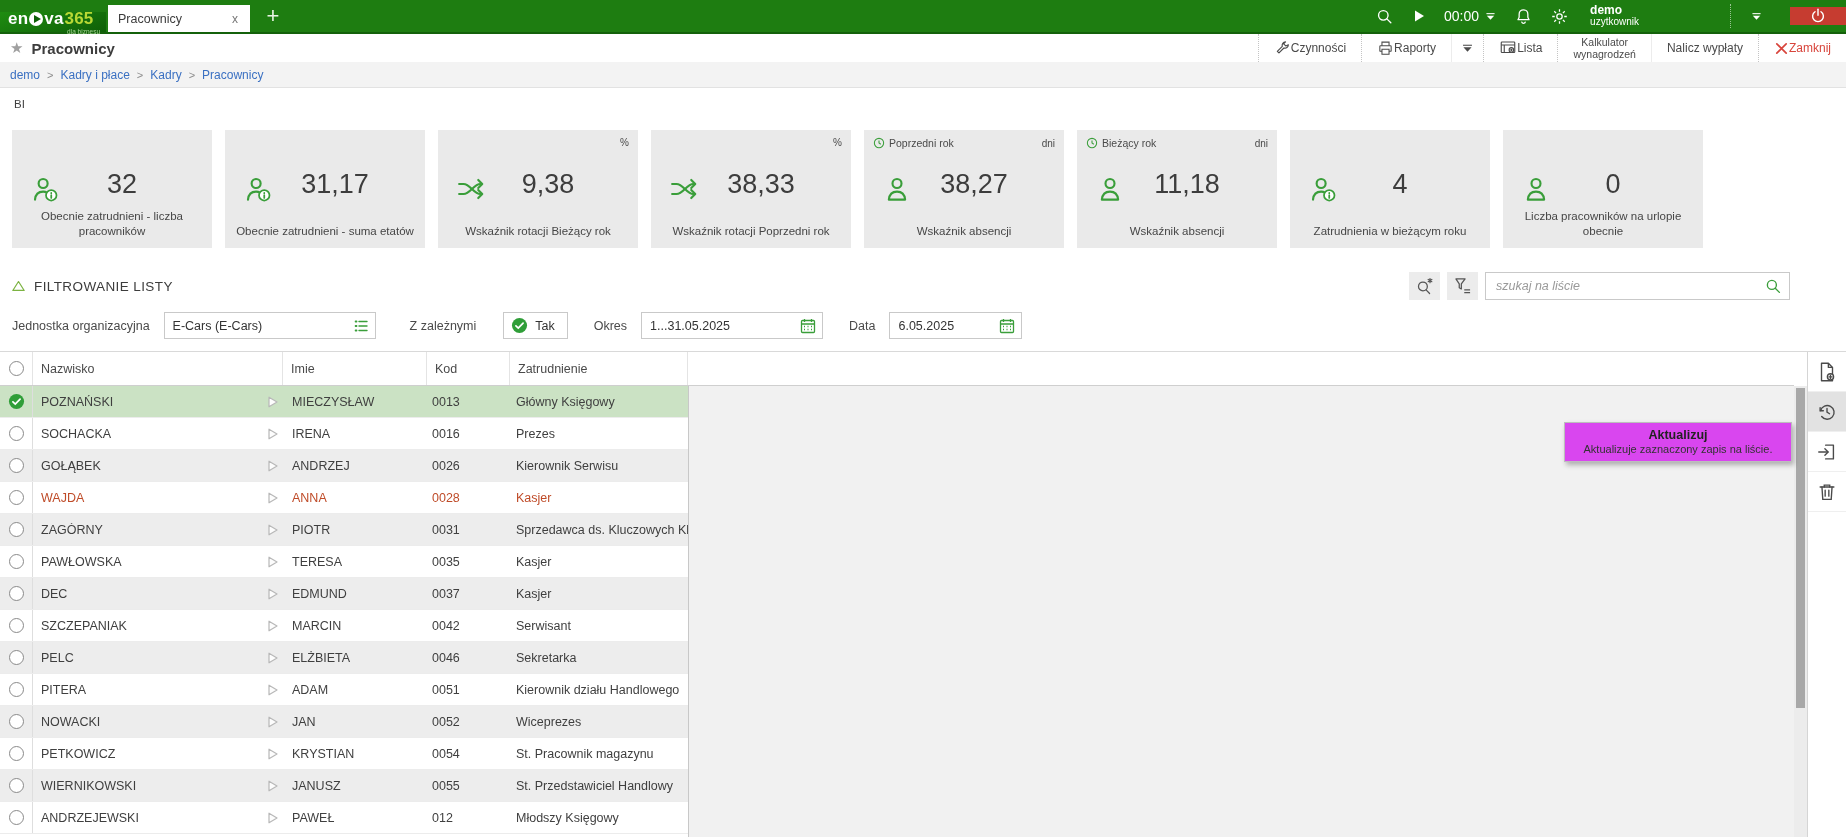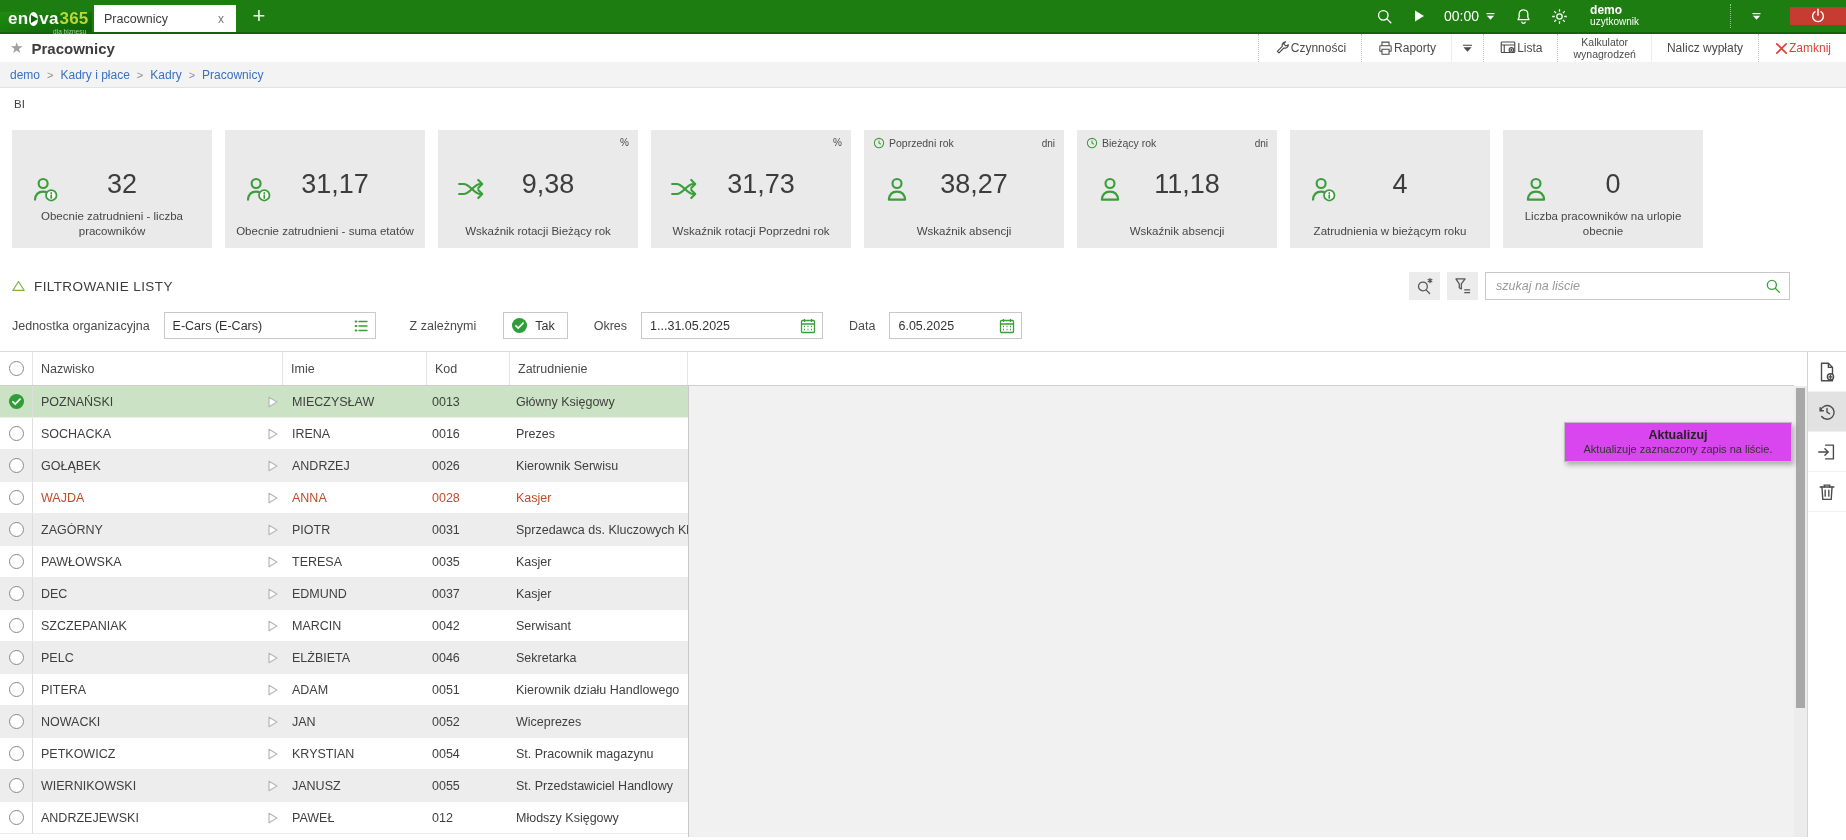--- a/index.html
+++ b/index.html
@@ -2,21 +2,21 @@
 <html><head>
 <meta charset="utf-8">
 <style>
   * { margin:0; padding:0; box-sizing:border-box; }
   html,body { width:1846px; height:840px; overflow:hidden; background:#fff;
               font-family:"Liberation Sans", sans-serif; }
 
   
   .topbar { height:34px; background:#1e7d11; border-bottom:2px solid #14610b;
             display:flex; align-items:stretch; color:#fff; }
-  .logo { width:92px; background:linear-gradient(160deg,#1f8c11,#0e5f07);
+  .logo { width:106px; background:linear-gradient(160deg,#1f8c11,#0e5f07);
           display:flex; flex-direction:column; justify-content:center; padding:2px 6px 1px 8px;margin-top:12px; }
   .logo-main { display:flex; align-items:center; font-size:17px; font-weight:bold; line-height:1; letter-spacing:.2px; }
   .logo-o { display:inline-flex; width:14px; height:14px; border-radius:50%; background:#fff;
             align-items:center; justify-content:center; margin:0 1px; }
   .logo-o::after { content:''; border-left:7px solid #0e6008; border-top:4px solid transparent;
                    border-bottom:4px solid transparent; margin-left:2px; }
   .logo-365 { color:#b8d935; font-weight:bold; margin-left:1px; }
   .logo-tag { font-size:6.5px; color:#a6d494; text-align:right; margin-top:1px; }
   .tab { margin-left:2px; margin-top:5px; width:142px; background:#fff; color:#3c3c3c;
          display:flex; align-items:center; justify-content:space-between;
@@ -300,21 +300,21 @@
       <div class="card">
         <div class="card-head">
           <span class="card-unit">%</span>
         </div>
         <span class="card-icon"><svg width="30" height="30" viewBox="0 0 24 24" fill="none" stroke="#3a9e3a" stroke-width="1.7" stroke-linecap="round" stroke-linejoin="round">
             <path d="M2.5 8h3.5c5.5 0 8 8 13.5 8"></path>
             <path d="M2.5 16h3.5c5.5 0 8-8 13.5-8"></path>
             <path d="M17.8 4.8L21 8l-3.2 3.2"></path>
             <path d="M17.8 12.8L21 16l-3.2 3.2"></path>
           </svg></span>
-        <div class="card-value">31,73</div>
+        <div class="card-value">38,33</div>
         <div class="card-label">Wskaźnik rotacji Poprzedni rok</div>
       </div>
       <div class="card">
         <div class="card-head">
           <span class="card-tag">
             <svg width="12" height="12" viewBox="0 0 16 16" fill="none" stroke="#3a9e3a" stroke-width="1.4">
               <circle cx="8" cy="8" r="6.2"></circle>
               <path d="M8 4.6V8l2.4 1.6"></path>
             </svg>
             <span>Poprzedni rok</span>

